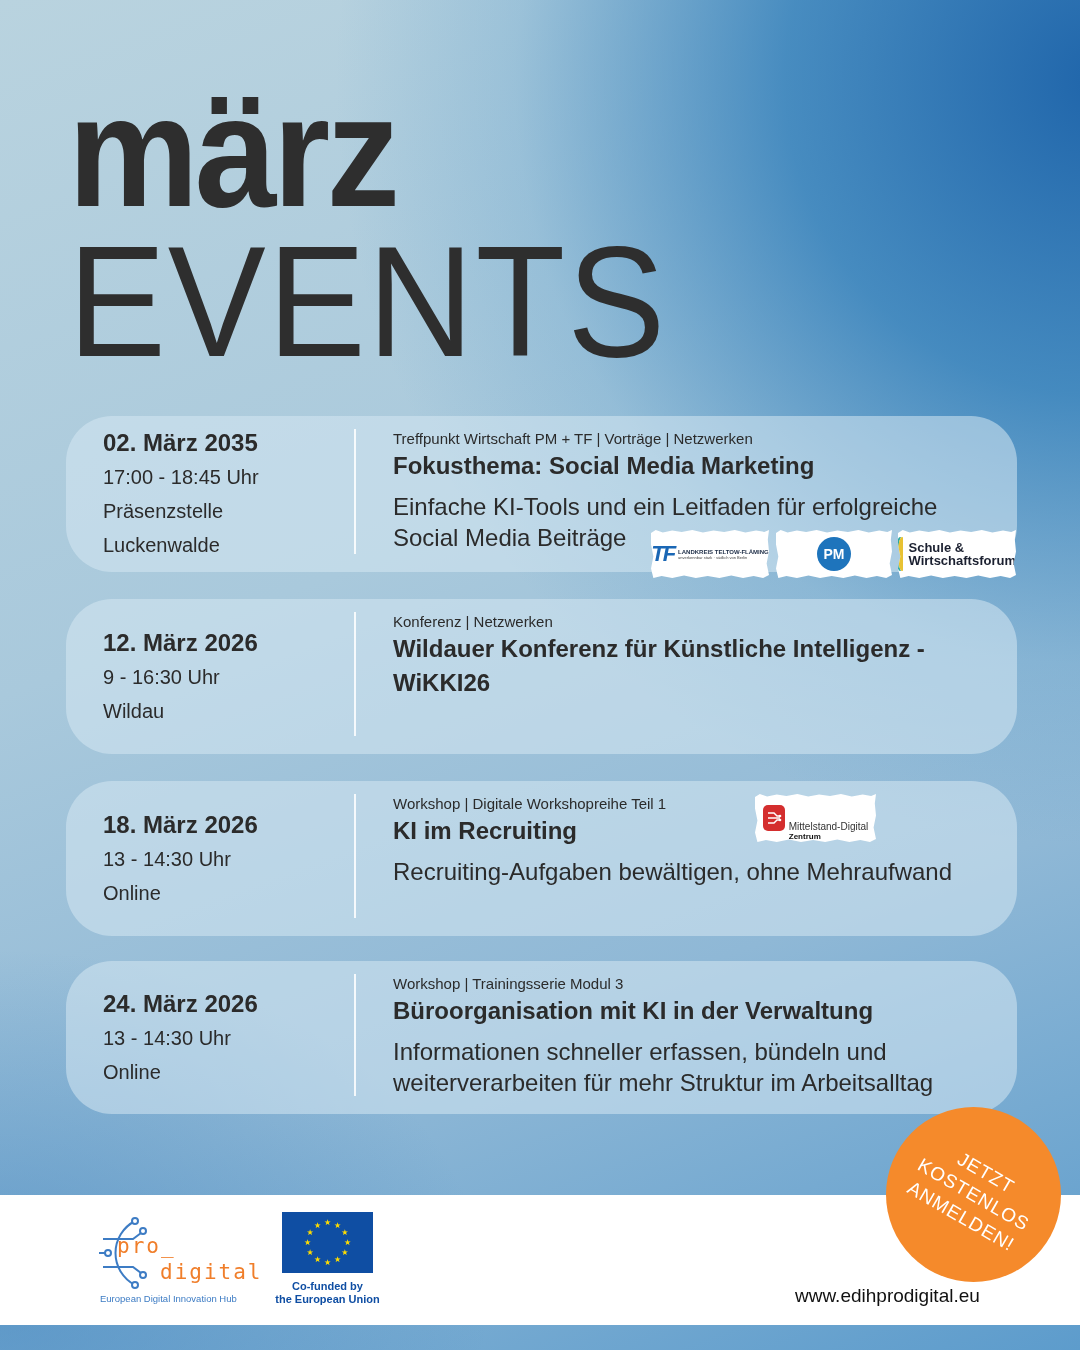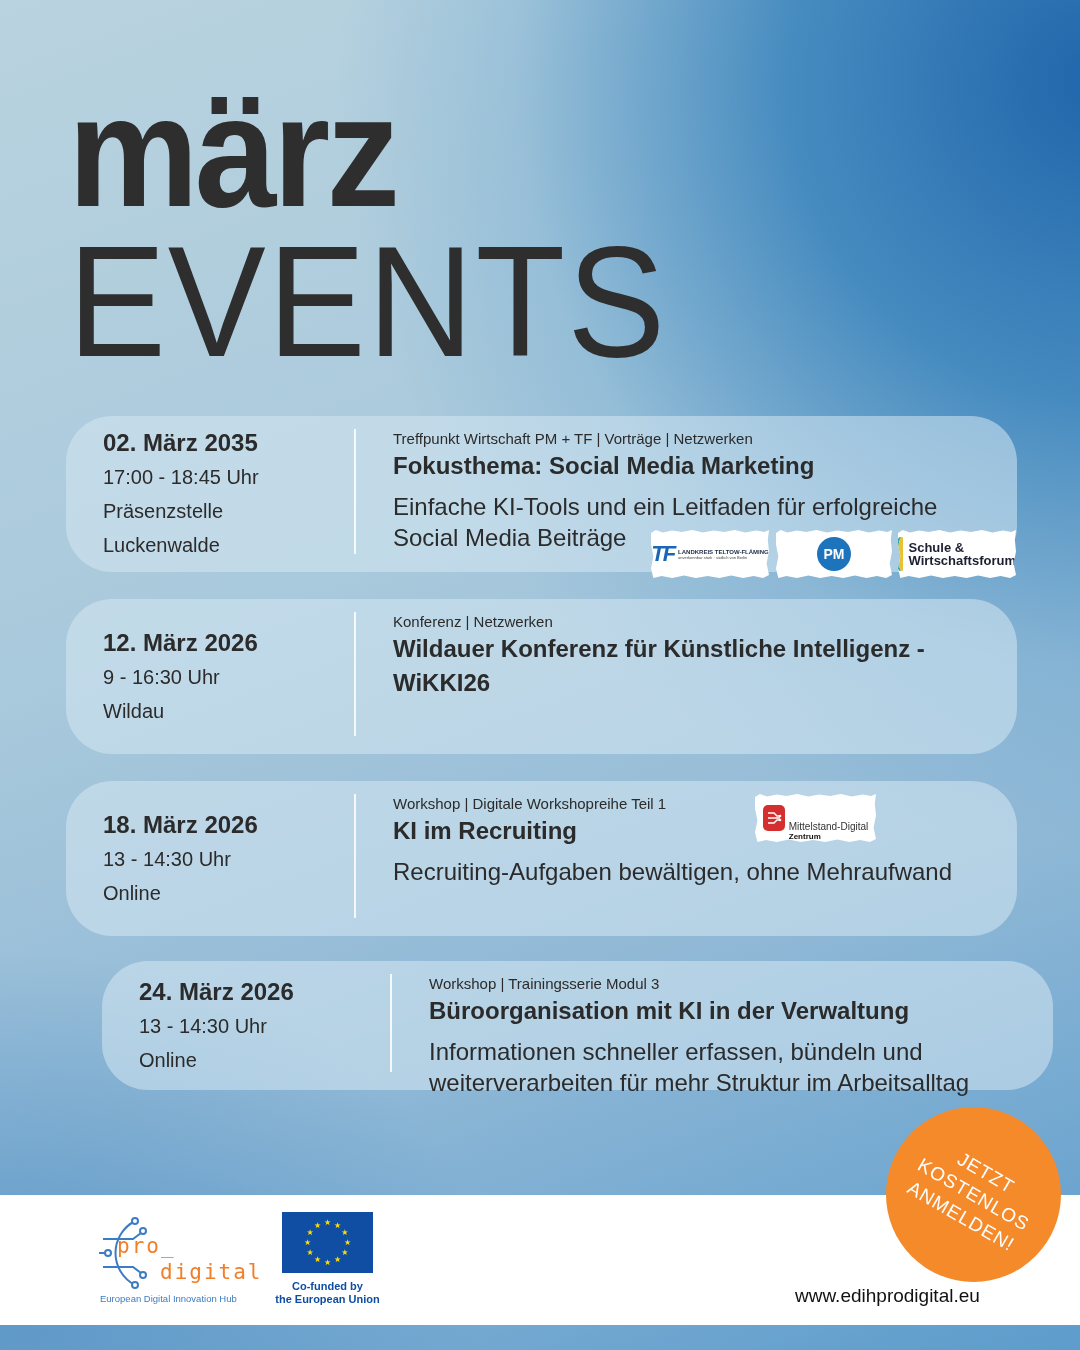--- a/index.html
+++ b/index.html
@@ -40,21 +40,21 @@
   .card {
     position: absolute;
     left: 66px;
     width: 951px;
     border-radius: 46px;
     background: rgba(214, 232, 242, 0.55);
   }
   .card-1 { top: 416px; height: 156px; }
   .card-2 { top: 599px; height: 155px; }
   .card-3 { top: 781px; height: 155px; }
-  .card-4 { top: 961px; height: 129px; margin-left: 36px; }
+  .card-4 { top: 961px; height: 153px; }
 
   .card .left {
     position: absolute;
     left: 37px;
     top: 0;
     width: 250px;
     height: 100%;
     display: flex;
     flex-direction: column;
     justify-content: center;

